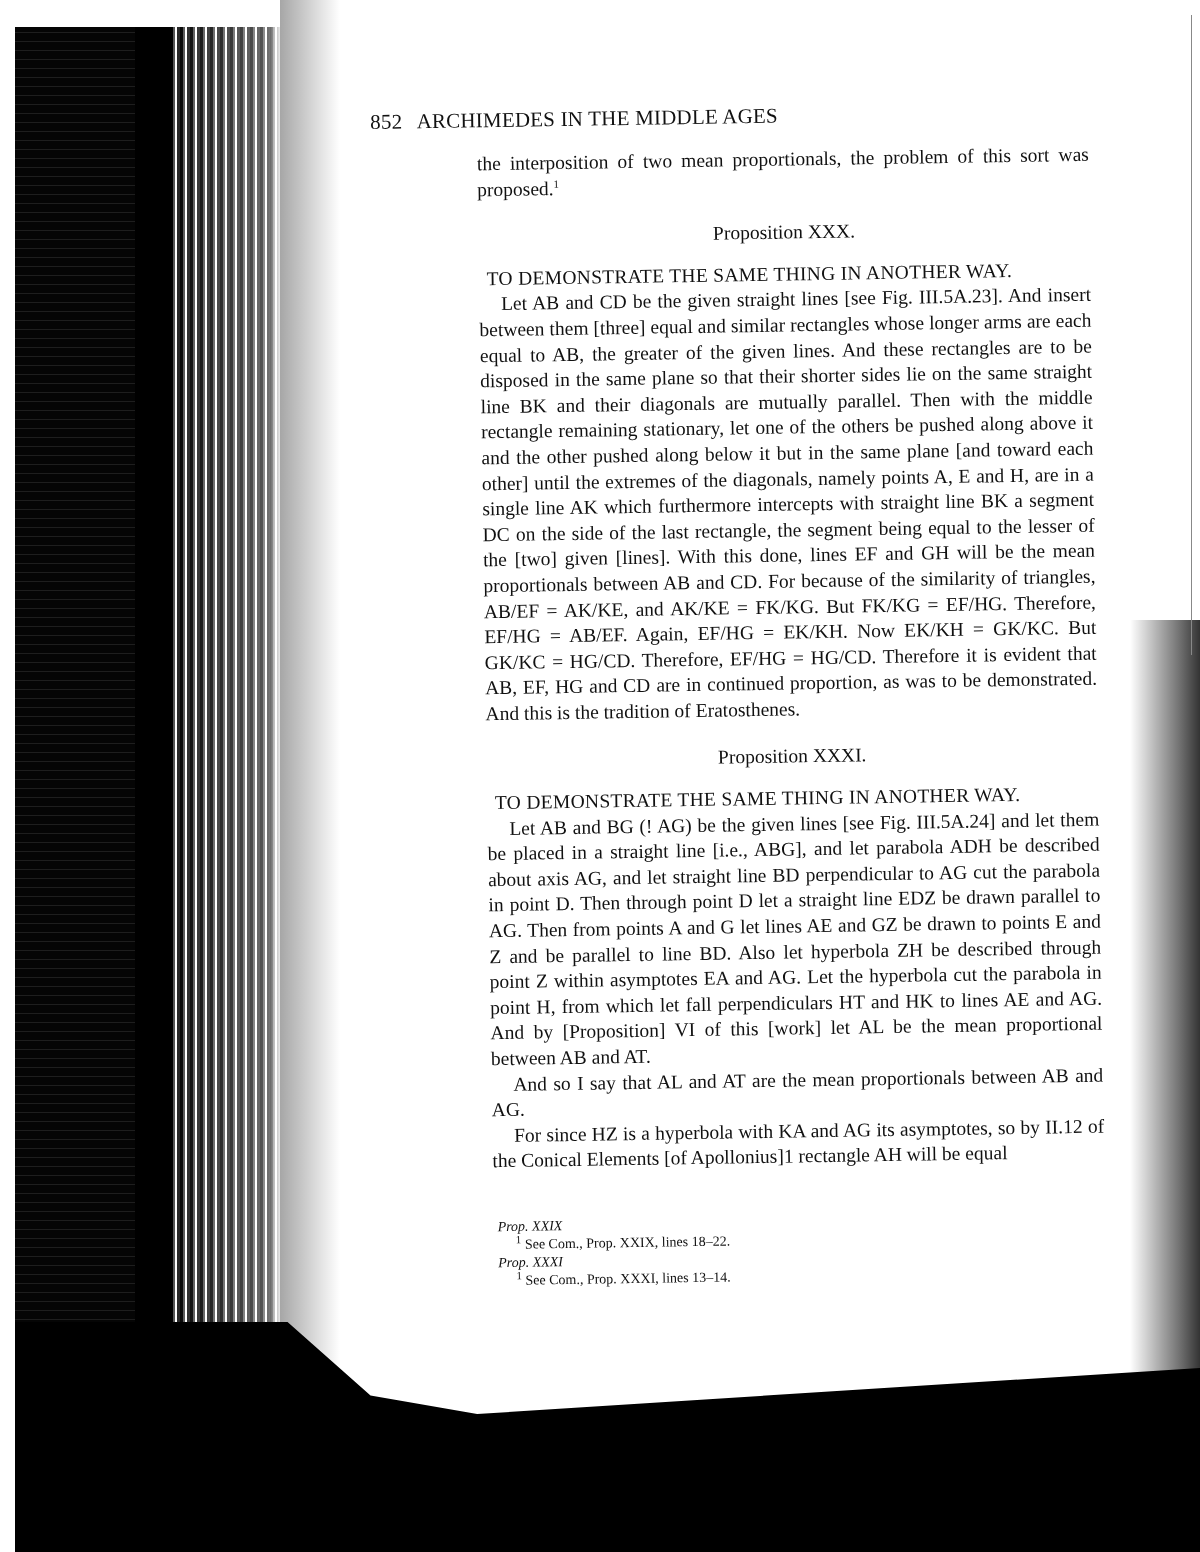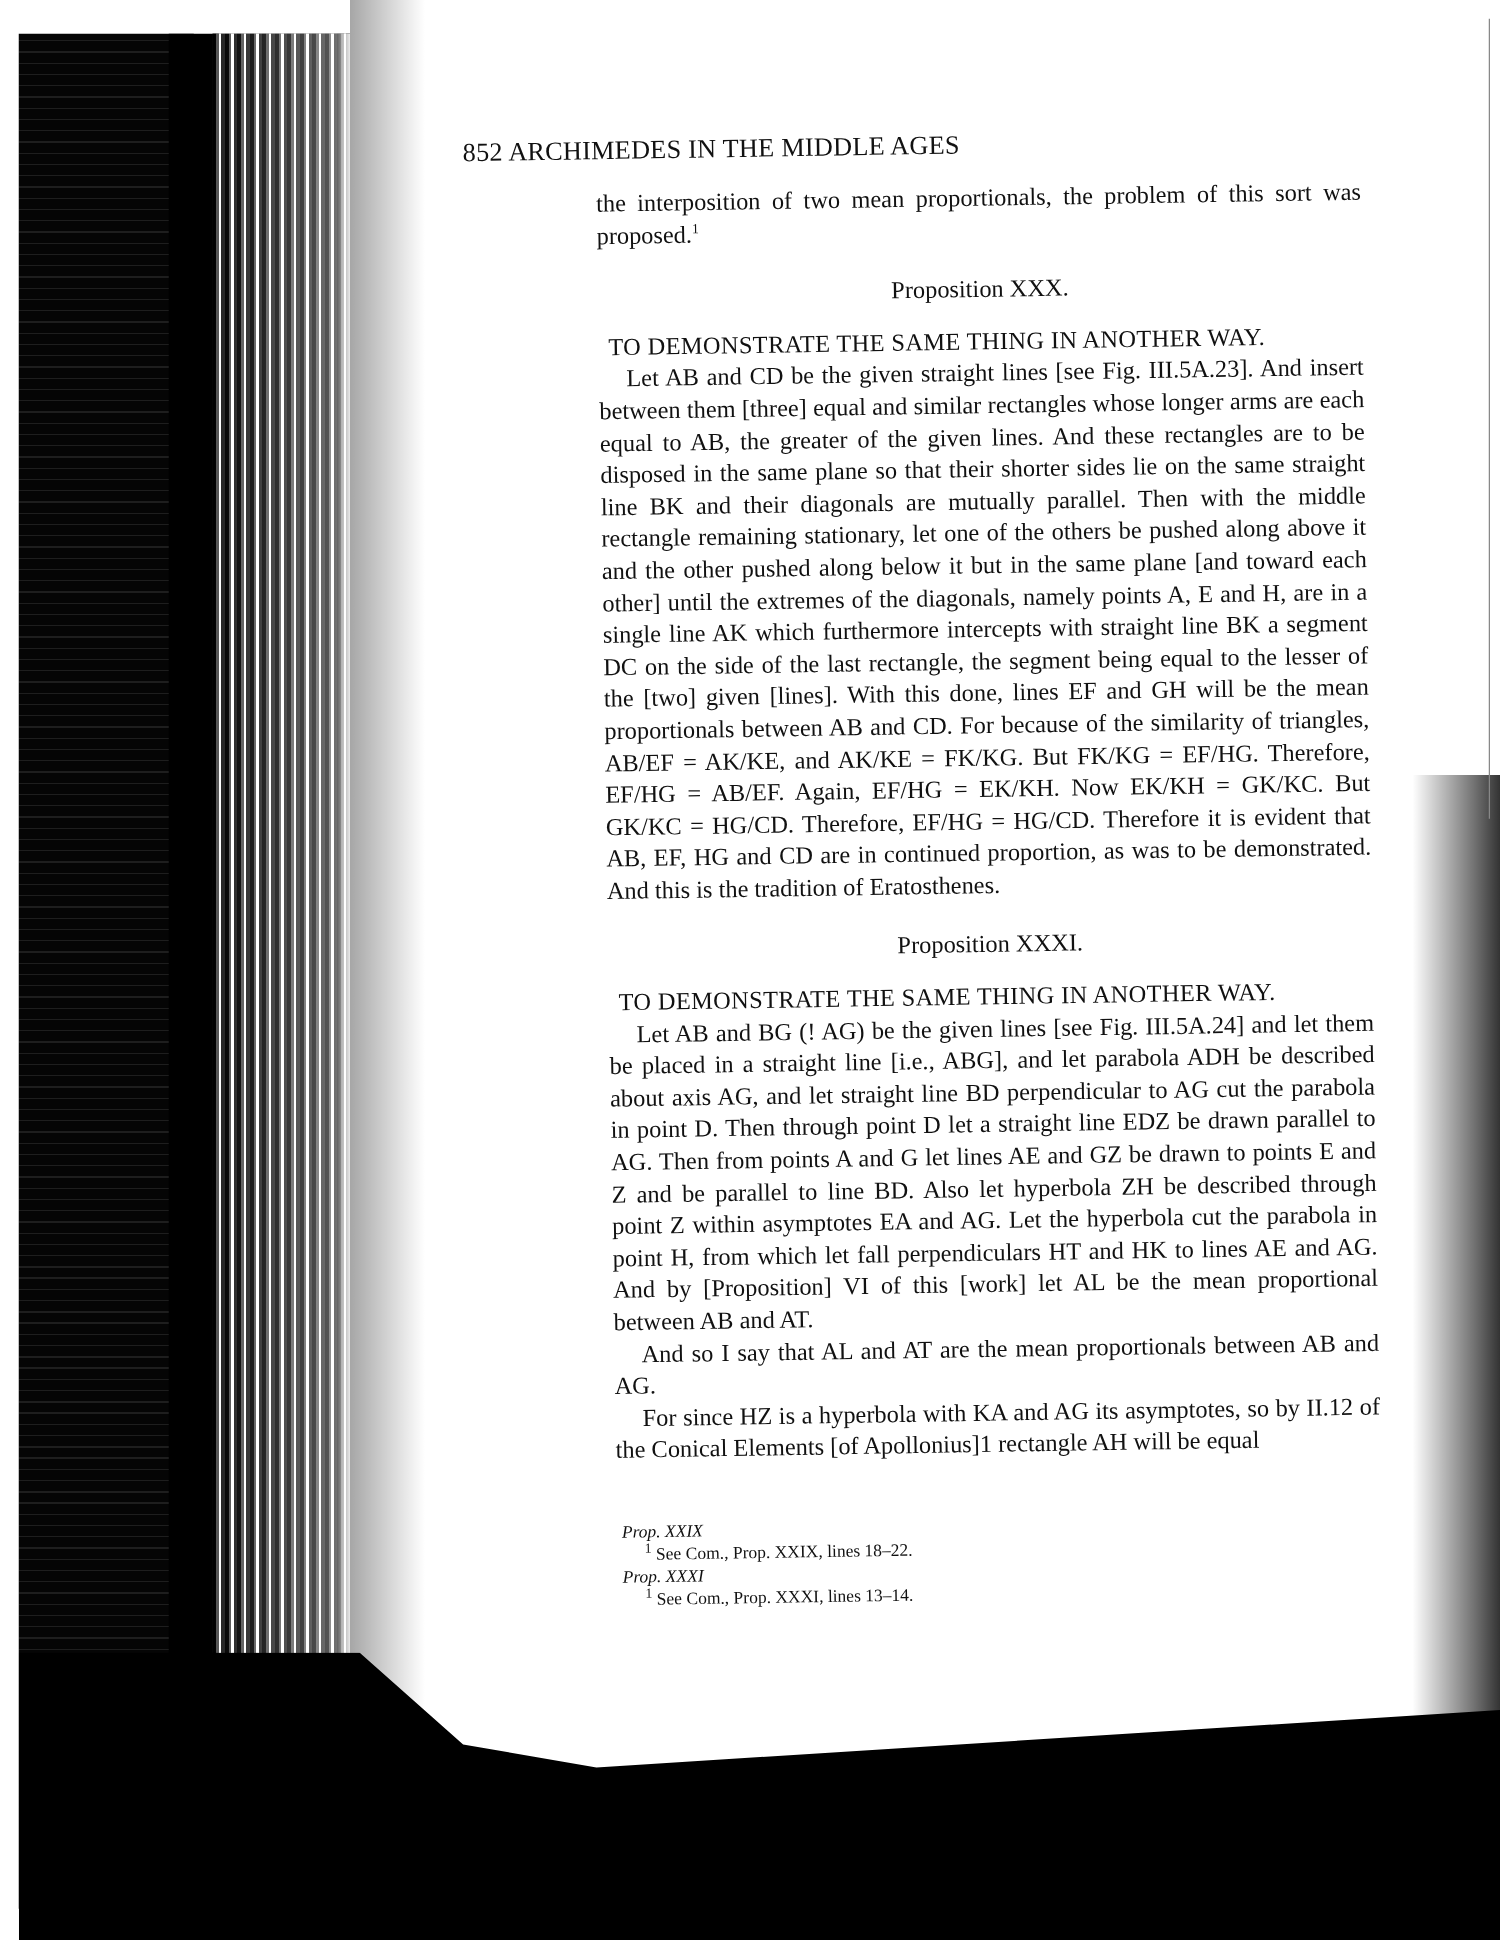--- a/index.html
+++ b/index.html
@@ -49,21 +49,21 @@
     }
 
     
     .page {
       position: absolute; left: 370px; top: 110px; width: 760px;
       transform: rotate(-0.9deg); transform-origin: 0 0;
     }
     .running-head {
       font-size: 21px; letter-spacing: 0.2px; margin: 0 0 18px 0;
     }
-    .running-head .pagenum { }
+    .running-head .pagenum { margin-right: 10px; }
     .body {
       margin-left: 106px; width: 612px;
       font-size: 19.5px; line-height: 25.6px; text-align: justify;
     }
     .body p { margin: 0; }
     .indent { text-indent: 22px; }
     .prop-title {
       text-align: center; font-size: 19.5px; margin: 22px 0 16px 0;
     }
     .caps-heading { font-size: 19.5px; text-indent: 8px; margin: 0; letter-spacing: 0.3px; }

